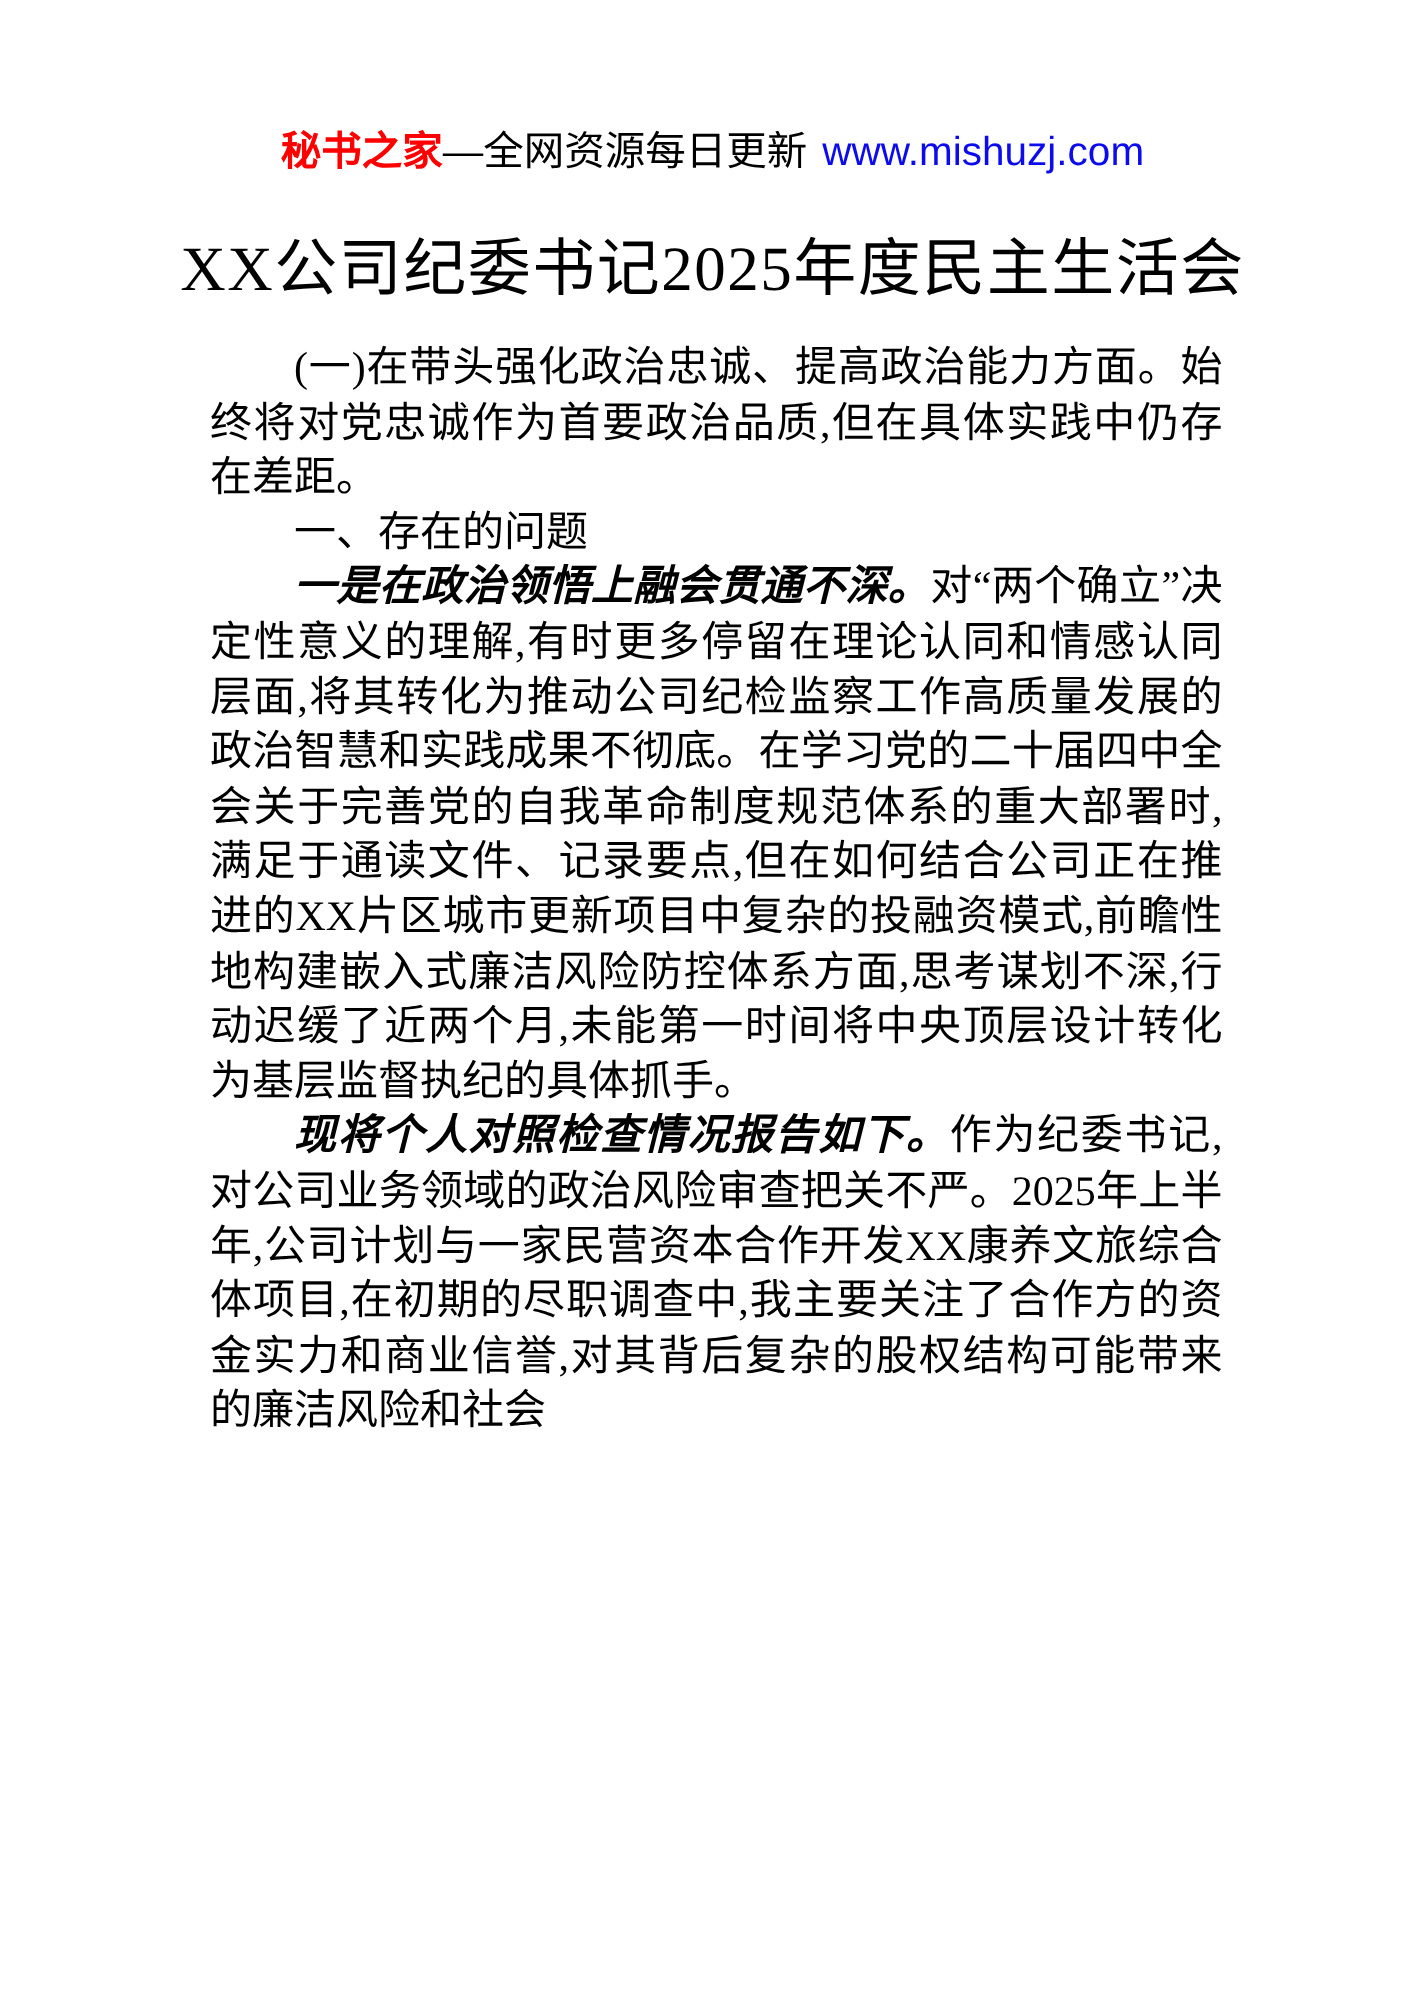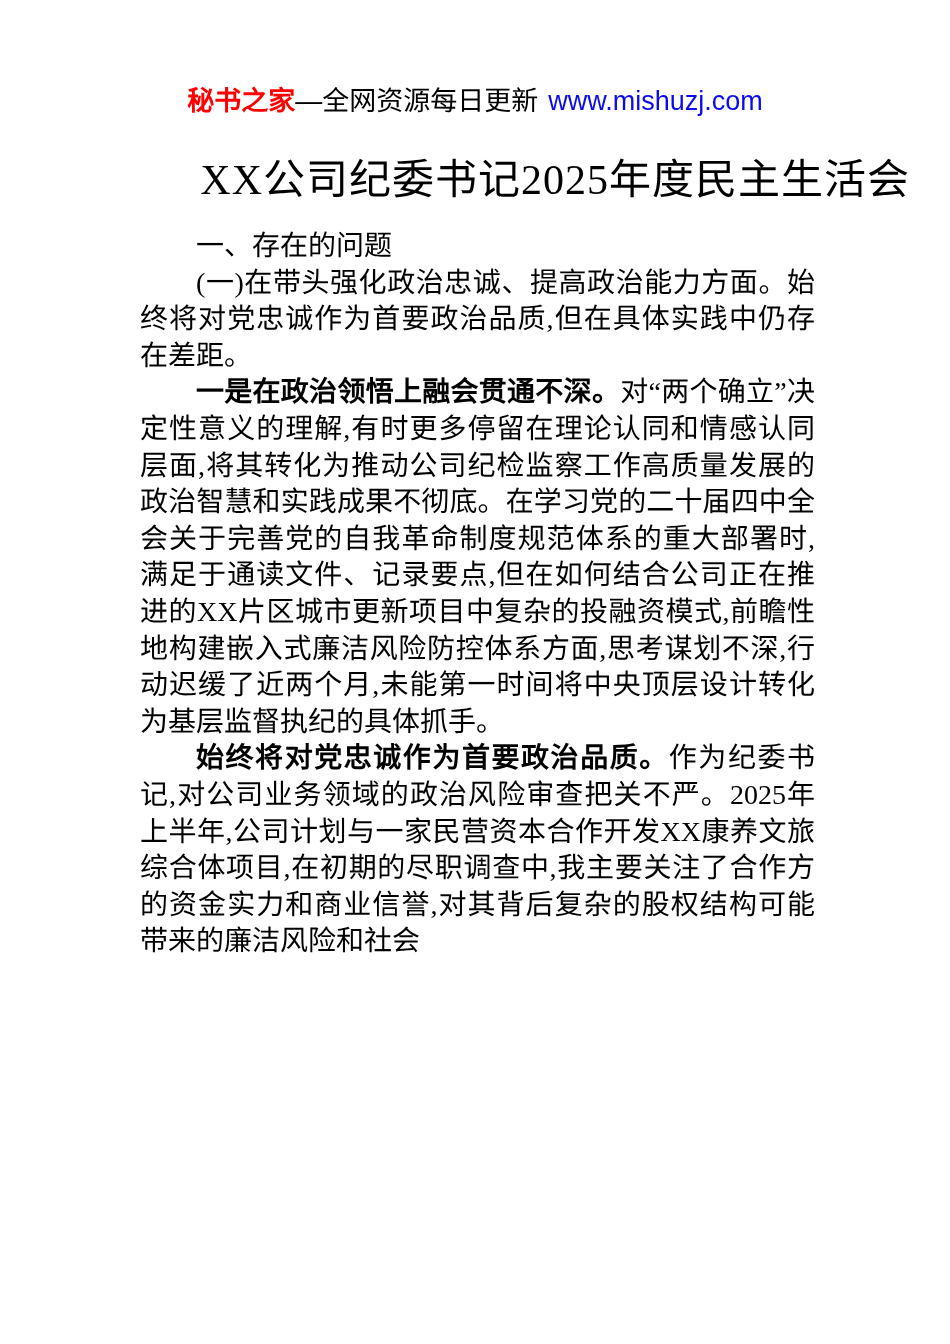--- a/index.html
+++ b/index.html
@@ -36,21 +36,21 @@
     text-decoration: none;
     margin-left: 10px;
   }
   
   .doc-title {
     margin: 24px 40px 0 40px;
     font-family: "Liberation Serif", serif;
     font-weight: normal;
     font-size: 42px;
     line-height: 76px;
-    text-align: right;
+    text-align: center;
     color: #000000;
     letter-spacing: 1px;
   }
   .doc-title .title-line {
     display: block;
   }
   
   .content {
     margin: 10px 135px 0 140px;
     font-family: "Liberation Serif", sans-serif;
@@ -58,35 +58,36 @@
     line-height: 36.6px;
     color: #000000;
     text-align: justify;
   }
   .content p {
     margin: 0;
     text-indent: 2em;
   }
   .content .lead {
     font-weight: bold;
+    font-style: italic;
   }
 </style>
 </head>
 <body>
 
 <div class="page">
 
   <div class="site-header">
     <span class="brand" style="color: rgb(255, 0, 0);">秘书之家</span><span class="dash">—</span><span class="tagline">全网资源每日更新</span><a class="url" href="#" style="color: rgb(11, 11, 238);">www.mishuzj.com</a>
   </div>
 
   <h1 class="doc-title">
     <span class="title-line">XX公司纪委书记2025年度民主生活会</span>
   </h1>
 
   <div class="content">
+    <p>(一)在带头强化政治忠诚、提高政治能力方面。始终将对党忠诚作为首要政治品质,但在具体实践中仍存在差距。</p>
     <p>一、存在的问题</p>
-    <p>(一)在带头强化政治忠诚、提高政治能力方面。始终将对党忠诚作为首要政治品质,但在具体实践中仍存在差距。</p>
     <p><span class="lead">一是在政治领悟上融会贯通不深。</span><span>对“两个确立”决定性意义的理解,有时更多停留在理论认同和情感认同层面,将其转化为推动公司纪检监察工作高质量发展的政治智慧和实践成果不彻底。在学习党的二十届四中全会关于完善党的自我革命制度规范体系的重大部署时,满足于通读文件、记录要点,但在如何结合公司正在推进的XX片区城市更新项目中复杂的投融资模式,前瞻性地构建嵌入式廉洁风险防控体系方面,思考谋划不深,行动迟缓了近两个月,未能第一时间将中央顶层设计转化为基层监督执纪的具体抓手。</span></p>
-    <p><span class="lead">始终将对党忠诚作为首要政治品质。</span><span>作为纪委书记,对公司业务领域的政治风险审查把关不严。2025年上半年,公司计划与一家民营资本合作开发XX康养文旅综合体项目,在初期的尽职调查中,我主要关注了合作方的资金实力和商业信誉,对其背后复杂的股权结构可能带来的廉洁风险和社会</span></p>
+    <p><span class="lead">现将个人对照检查情况报告如下。</span><span>作为纪委书记,对公司业务领域的政治风险审查把关不严。2025年上半年,公司计划与一家民营资本合作开发XX康养文旅综合体项目,在初期的尽职调查中,我主要关注了合作方的资金实力和商业信誉,对其背后复杂的股权结构可能带来的廉洁风险和社会</span></p>
   </div>
 
 </div>
 
 </body></html>

